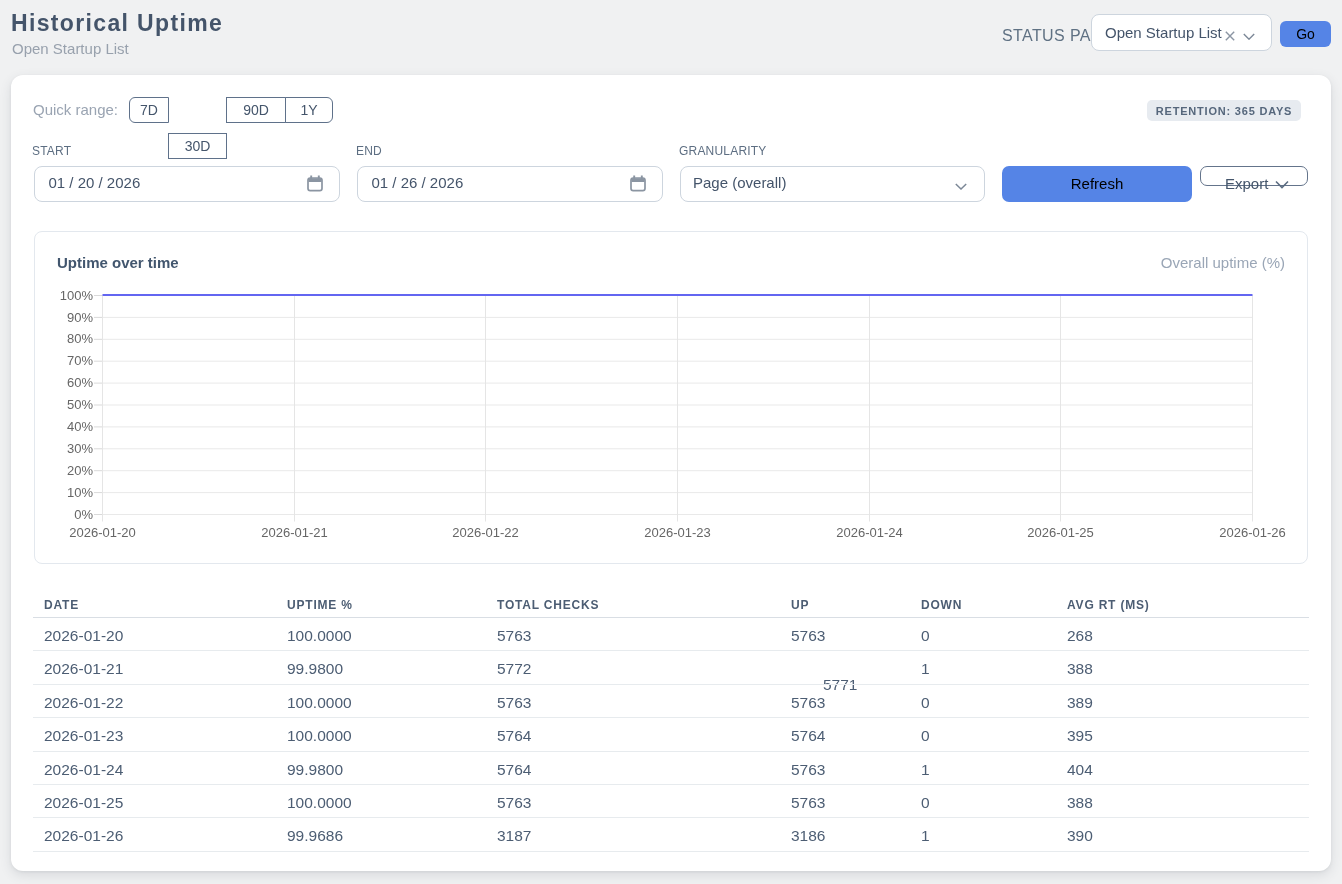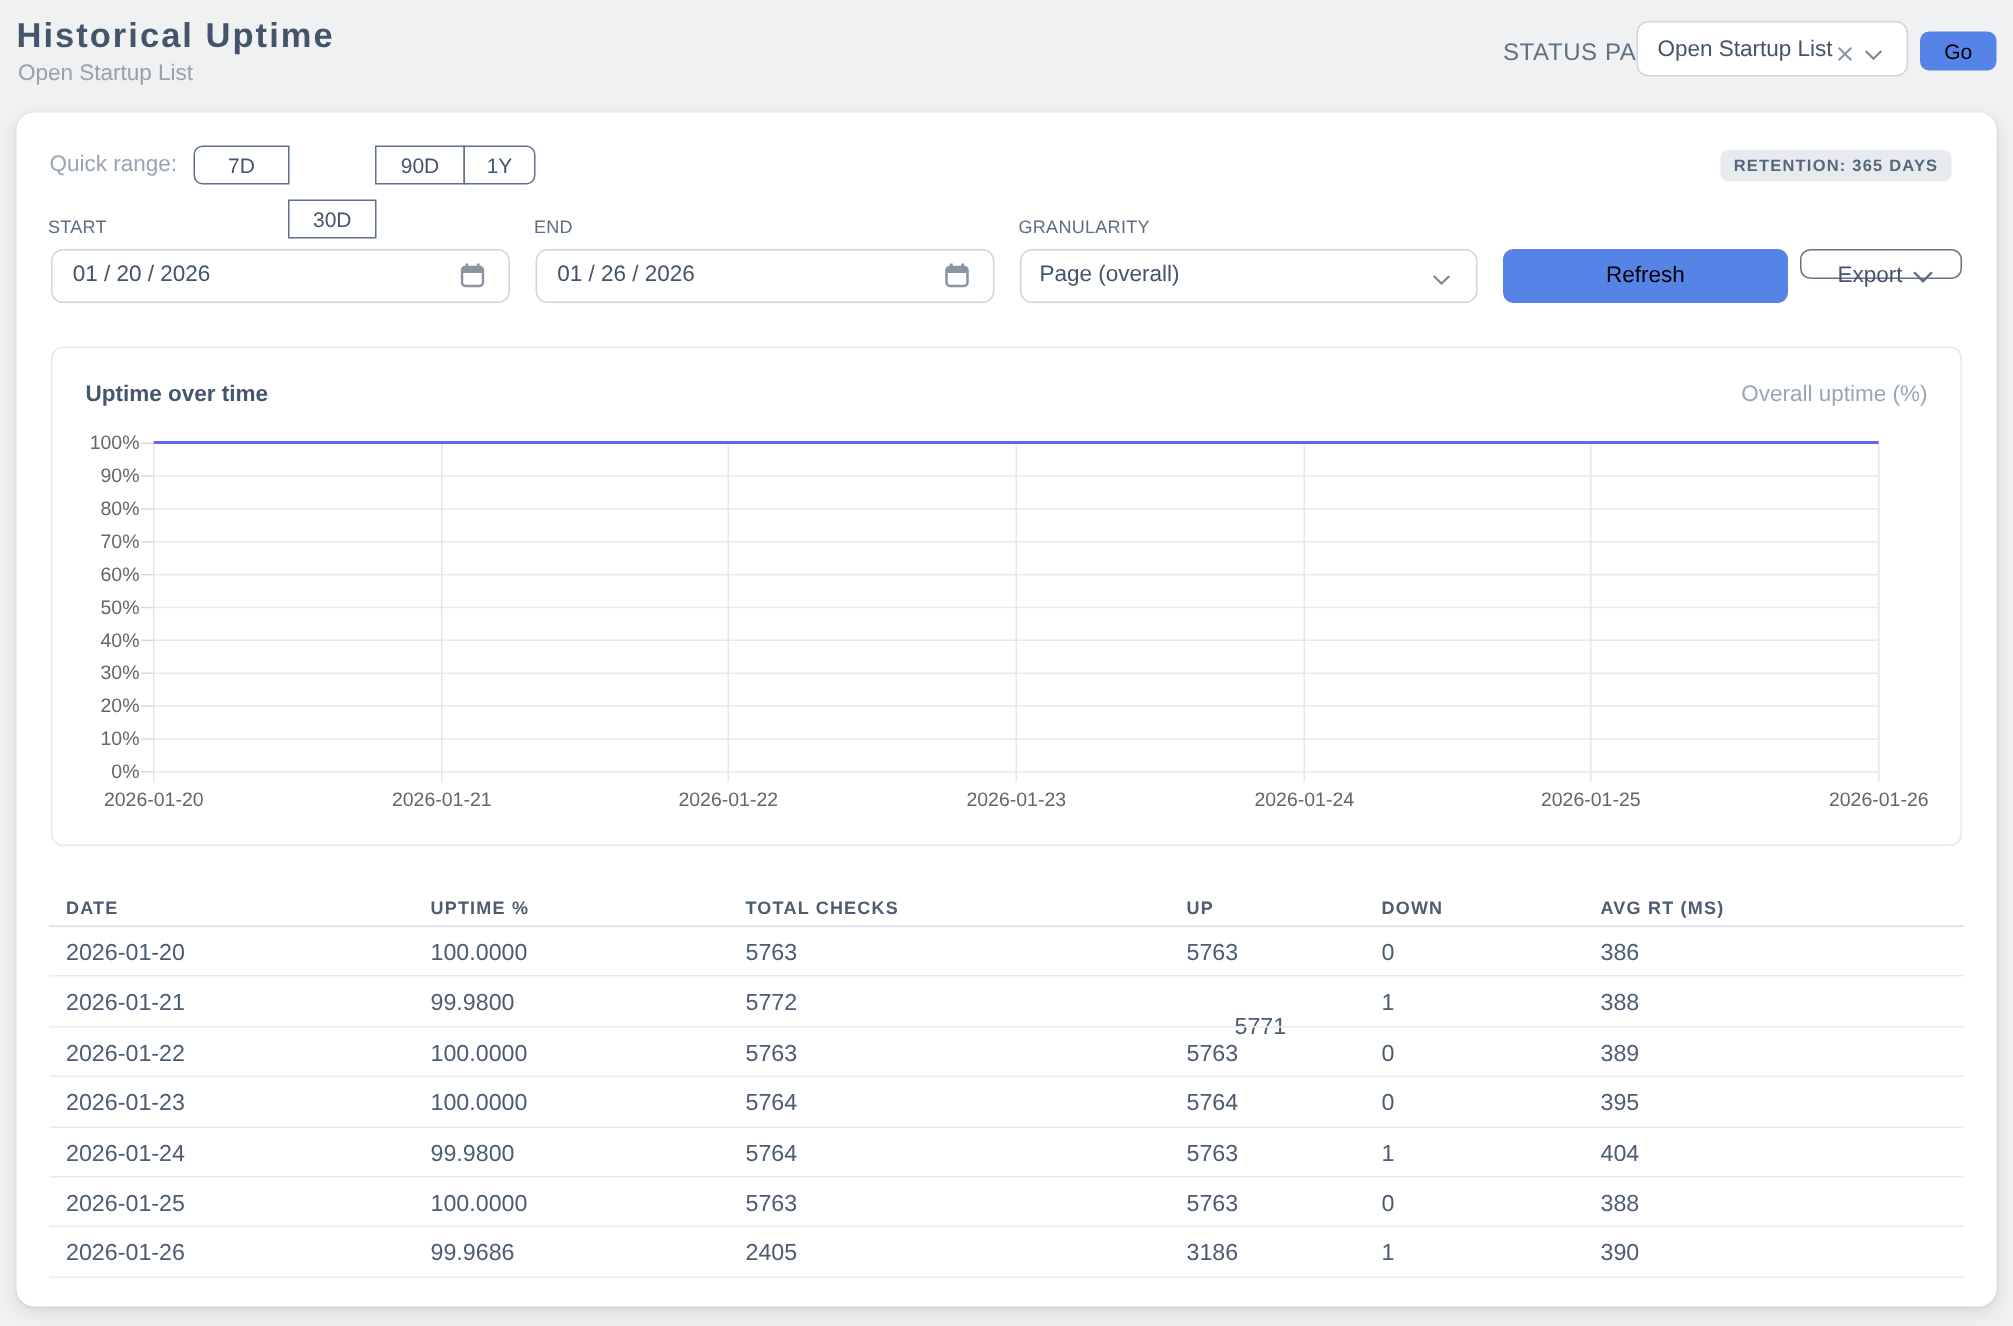--- a/index.html
+++ b/index.html
@@ -31,21 +31,21 @@
   <svg class="abs" style="left:151px; top:18px;" width="12" height="7" viewBox="0 0 12 7" fill="none" stroke="#7c8897" stroke-width="1.4">
       <path d="M0.8 1 L6 6.2 L11.2 1"></path>
     </svg>
 </div>
 <div class="abs blue" style="left:1280px; top:21px; width:51px; height:26px; border-radius:6px; font-size:14px; text-align:center; line-height:26px;">Go</div>
 
 <div class="card abs" style="left:11px; top:75px; width:1320px; height:796px;"></div>
 
 <div class="abs" style="left:33px; top:101px; font-size:15px; color:#9aa4b2;">Quick range:</div>
 <div class="abs" style="left:129px; top:97px; height:26px; display:flex;">
-  <div class="qr" style="border-radius:6px 0 0 6px; width:64px;">7D</div>
+  <div class="qr" style="border-radius:6px 0 0 6px; width:40px;">7D</div>
   <div class="qr" style="margin-left:-1px; width:59px;margin-top:36px;">30D</div>
   <div class="qr" style="margin-left:-1px; width:60px;">90D</div>
   <div class="qr" style="margin-left:-1px; border-radius:0 6px 6px 0; width:48px;">1Y</div>
 </div>
 <style>
  .qr { border:1px solid #5f718a; color:#44556b; font-size:14px; height:26px; line-height:24px; text-align:center; background:#fff; }
 </style>
 <div class="abs" style="left:1147px; top:100px; width:154px; height:21px; background:#e7ebf0; border-radius:5px; color:#56677c; font-size:11px; font-weight:700; letter-spacing:0.8px; text-align:center; line-height:22px;">RETENTION: 365 DAYS</div>
 
 <div class="abs lbl" style="left:32px; top:144px;">START</div>
@@ -149,21 +149,21 @@
 <div class="abs th" style="left:497px; top:598px;">TOTAL CHECKS</div>
 <div class="abs th" style="left:791px; top:598px;">UP</div>
 <div class="abs th" style="left:921px; top:598px;">DOWN</div>
 <div class="abs th" style="left:1067px; top:598px;">AVG RT (MS)</div>
 <div class="abs" style="left:33px; top:617px; width:1276px; height:1px; background:#d9dee4;"></div>
 <div class="abs td" style="left:44px; top:627px;">2026-01-20</div>
 <div class="abs td" style="left:287px; top:627px;">100.0000</div>
 <div class="abs td" style="left:497px; top:627px;">5763</div>
 <div class="abs td" style="left:791px; top:627px;">5763</div>
 <div class="abs td" style="left:921px; top:627px;">0</div>
-<div class="abs td" style="left:1067px; top:627px;">386</div>
+<div class="abs td" style="left:1067px; top:627px;">268</div>
 <div class="abs" style="left:33px; top:650px; width:1276px; height:1px; background:#e7ebee;"></div>
 <div class="abs td" style="left:44px; top:660px;">2026-01-21</div>
 <div class="abs td" style="left:287px; top:660px;">99.9800</div>
 <div class="abs td" style="left:497px; top:660px;">5772</div>
 <div class="abs td" style="left:791px; top:676px;margin-left:32px;">5771</div>
 <div class="abs td" style="left:921px; top:660px;">1</div>
 <div class="abs td" style="left:1067px; top:660px;">388</div>
 <div class="abs" style="left:33px; top:684px; width:1276px; height:1px; background:#e7ebee;"></div>
 <div class="abs td" style="left:44px; top:694px;">2026-01-22</div>
 <div class="abs td" style="left:287px; top:694px;">100.0000</div>
@@ -188,17 +188,17 @@
 <div class="abs" style="left:33px; top:784px; width:1276px; height:1px; background:#e7ebee;"></div>
 <div class="abs td" style="left:44px; top:794px;">2026-01-25</div>
 <div class="abs td" style="left:287px; top:794px;">100.0000</div>
 <div class="abs td" style="left:497px; top:794px;">5763</div>
 <div class="abs td" style="left:791px; top:794px;">5763</div>
 <div class="abs td" style="left:921px; top:794px;">0</div>
 <div class="abs td" style="left:1067px; top:794px;">388</div>
 <div class="abs" style="left:33px; top:817px; width:1276px; height:1px; background:#e7ebee;"></div>
 <div class="abs td" style="left:44px; top:827px;">2026-01-26</div>
 <div class="abs td" style="left:287px; top:827px;">99.9686</div>
-<div class="abs td" style="left:497px; top:827px;">2405</div>
+<div class="abs td" style="left:497px; top:827px;">3187</div>
 <div class="abs td" style="left:791px; top:827px;">3186</div>
 <div class="abs td" style="left:921px; top:827px;">1</div>
 <div class="abs td" style="left:1067px; top:827px;">390</div>
 <div class="abs" style="left:33px; top:851px; width:1276px; height:1px; background:#e7ebee;"></div>
 
 </body></html>

